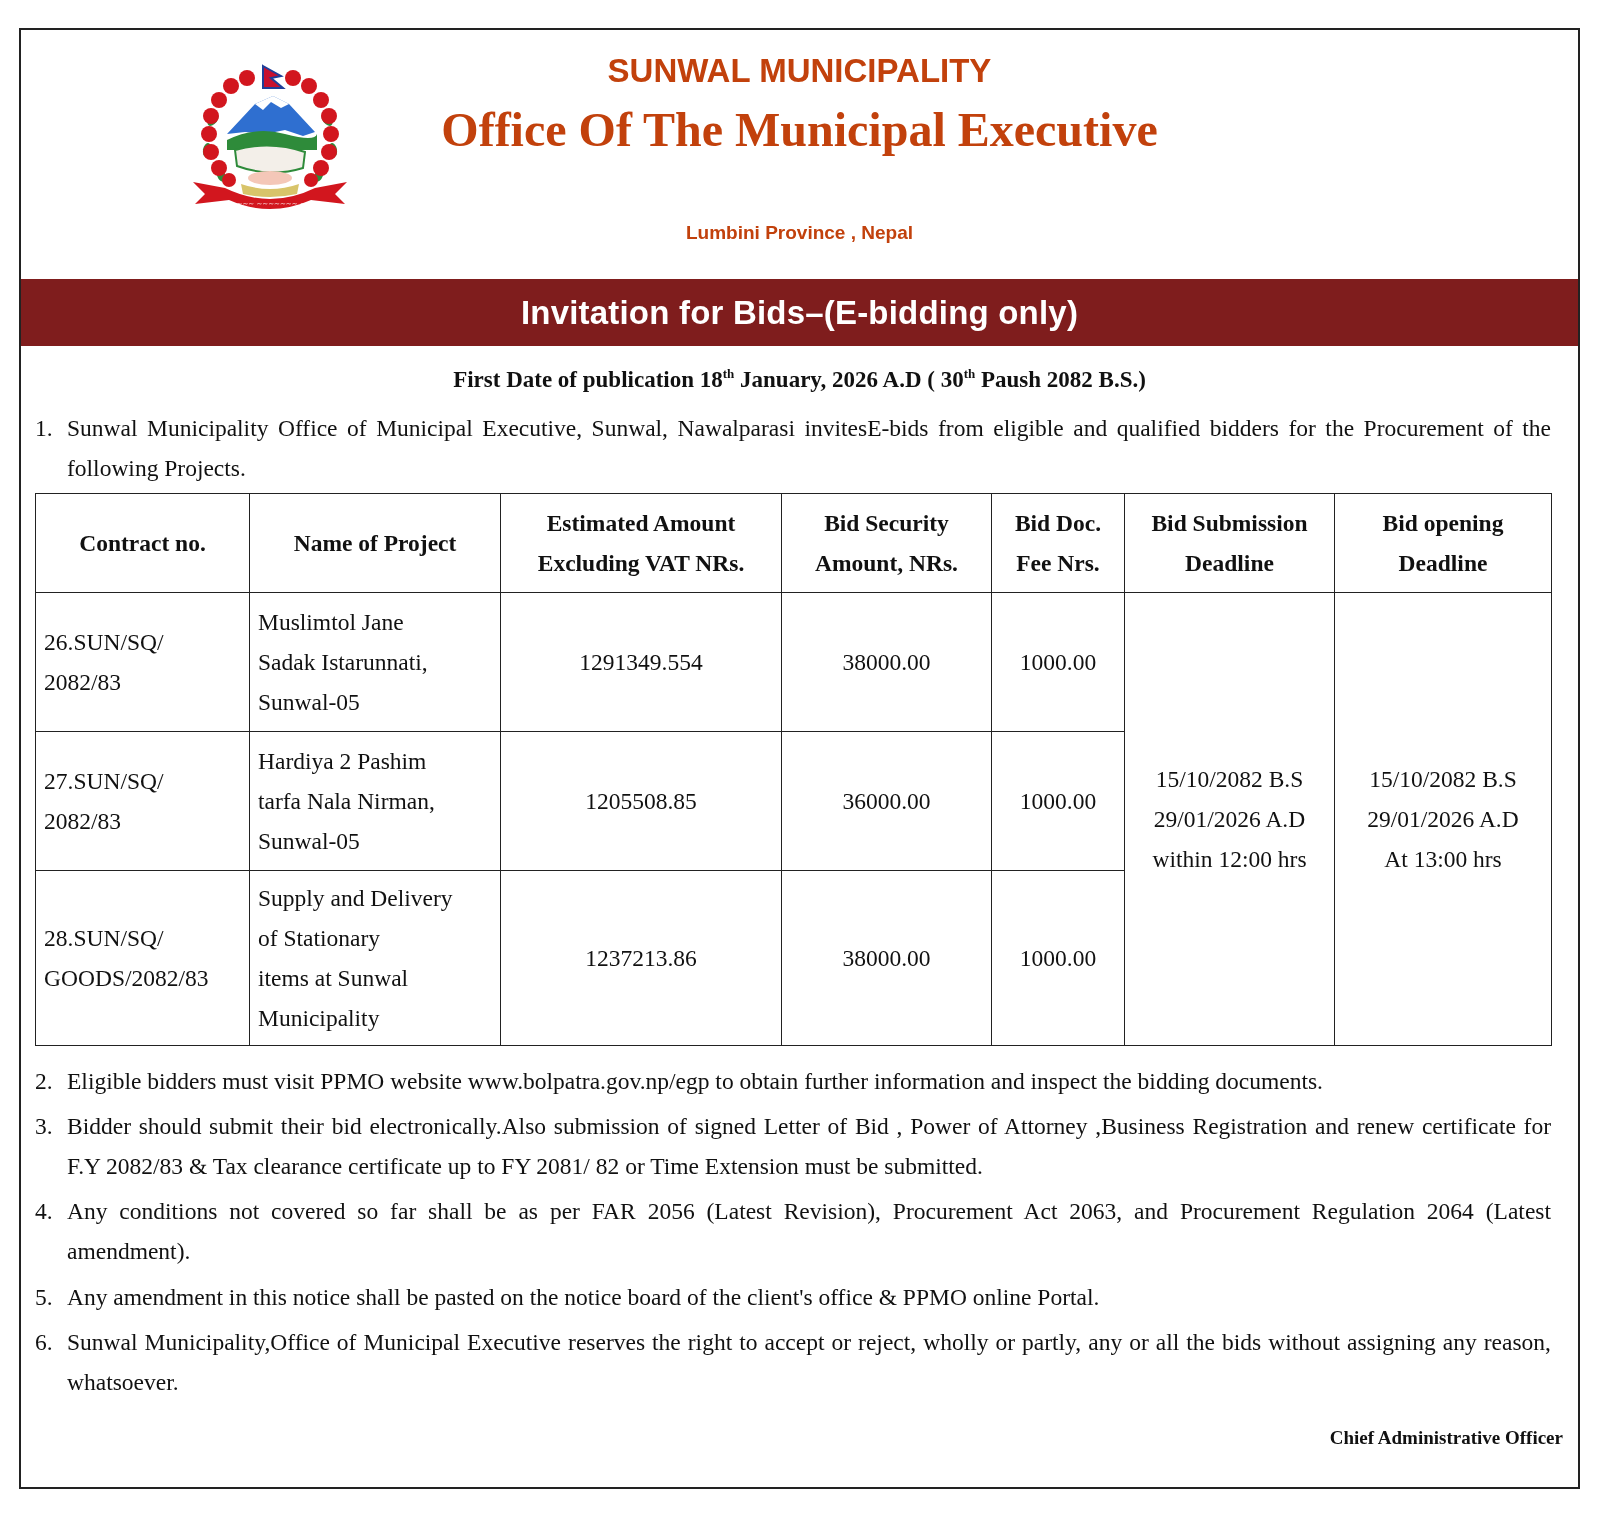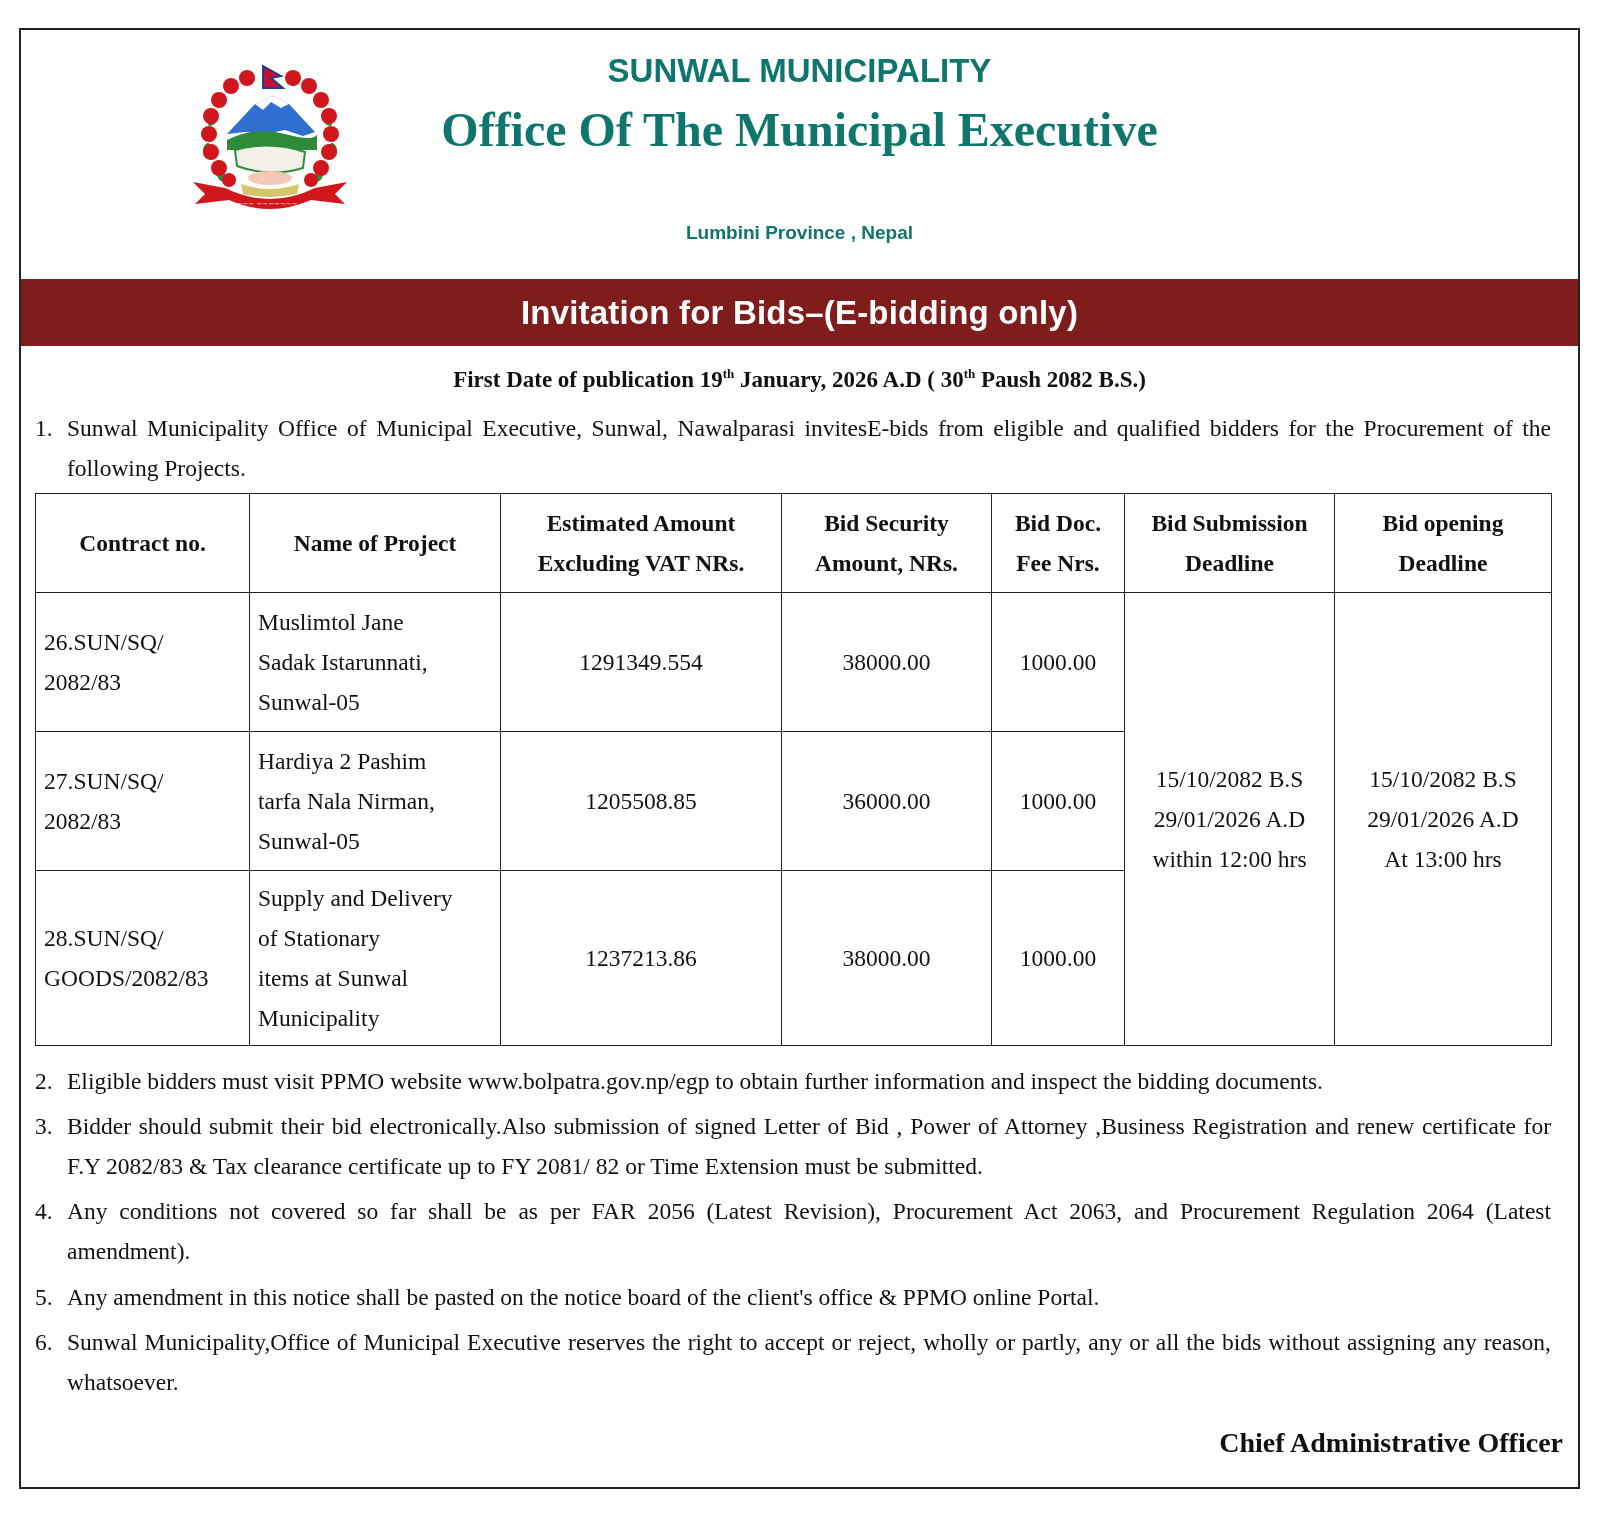--- a/index.html
+++ b/index.html
@@ -1,40 +1,40 @@
 <!DOCTYPE html>
 <html><head>
 <meta charset="utf-8">
 <style>
   html, body { margin: 0; padding: 0; background: #ffffff; }
   body { width: 1600px; height: 1522px; position: relative; overflow: hidden; font-family: "Liberation Serif", serif; color: #111; }
   .frame { position: absolute; left: 19px; top: 28px; width: 1561px; height: 1461px; border: 2px solid #222; box-sizing: border-box; }
   .header { position: absolute; left: 0; top: 0; width: 100%; height: 250px; }
   .emblem { position: absolute; left: 164px; top: 30px; width: 170px; height: 160px; }
-  .h-line { position: absolute; left: 0; width: 100%; text-align: center; font-family: "Liberation Sans", sans-serif; font-weight: bold; color: #0f766e; }
+  .h-line { position: absolute; left: 0; width: 100%; text-align: center; font-family: "Liberation Sans", sans-serif; font-weight: bold; color: #c2410c; }
   .h1 { top: 22px; font-size: 33px; left: 0; padding-left: 0; }
   .h2 { top: 72px; font-size: 48px; font-family: Liberation Serif, serif; }
   .h3 { top: 138px; font-size: 29px; }
   .h4 { top: 192px; font-size: 19px; }
   .banner { position: absolute; left: 0; top: 249px; width: 100%; height: 67px; background: #7f1d1d; color: #fff; text-align: center; font-family: "Liberation Sans", sans-serif; font-weight: bold; font-size: 33px; line-height: 67px; letter-spacing: 0.2px; }
   .pub-date { position: absolute; left: 0; top: 336px; width: 100%; text-align: center; font-weight: bold; font-size: 23px; }
   .pub-date sup { font-size: 13px; }
   .para { position: absolute; left: 14px; width: 1516px; font-size: 23.5px; line-height: 40px; text-align: justify; }
   .para .num { position: absolute; left: 0; top: 0; }
   .para .txt { display: block; margin-left: 32px; }
   table.bids { position: absolute; left: 14px; top: 463px; width: 1516px; border-collapse: collapse; table-layout: fixed; font-size: 23.5px; border-radius: 21px; }
   table.bids th, table.bids td { border: 1.5px solid #222; vertical-align: middle; }
   table.bids th { font-weight: bold; height: 96px; line-height: 40px; text-align: center; }
   table.bids td { line-height: 40px; }
   td.left { text-align: left; padding-left: 8px; }
   td.center { text-align: center; }
   tr.r1 td, tr.r2 td { height: 136px; }
   tr.r3 td { height: 172px; }
   .line { display: block; }
-  .signature { position: absolute; right: 15px; top: 1397px; font-weight: bold; font-size: 28px; }
+  .signature { position: absolute; right: 15px; top: 1397px; font-weight: bold; font-size: 19px; }
 </style>
 </head>
 <body>
 
 <div class="frame">
 
   <div class="header">
     <svg class="emblem" viewBox="0 0 170 160">
 
       <polygon points="78,6 96,16 86,18 98,28 78,28" fill="#c8102e" stroke="#1f3f99" stroke-width="2"></polygon>
@@ -80,21 +80,21 @@
       <text x="85" y="146" text-anchor="middle" font-size="7" fill="#ffffff" font-family="DejaVu Sans, sans-serif">~~~ ~~~~ ~~~~~~~ ~~~~~</text>
     </svg>
 
     <div class="h-line h1">SUNWAL MUNICIPALITY</div>
     <div class="h-line h2">Office Of The Municipal Executive</div>
     <div class="h-line h4">Lumbini Province , Nepal</div>
   </div>
 
   <div class="banner">Invitation for Bids–(E-bidding only)</div>
 
-  <div class="pub-date"><span>First Date of publication  </span><span>19</span><sup>th</sup><span> January, 2026 A.D ( </span><span>30</span><sup>th</sup><span> Paush 2082 B.S.)</span></div>
+  <div class="pub-date"><span>First Date of publication  </span><span>18</span><sup>th</sup><span> January, 2026 A.D ( </span><span>30</span><sup>th</sup><span> Paush 2082 B.S.)</span></div>
 
   <div class="para" style="top:378px;">
     <span class="num">1.</span>
     <span class="txt">Sunwal Municipality Office of Municipal Executive, Sunwal, Nawalparasi invitesE-bids  from eligible and qualified bidders for the Procurement of the following Projects.</span>
   </div>
 
   <table class="bids">
     <colgroup>
       <col style="width:214px">
         <col style="width:251px">

